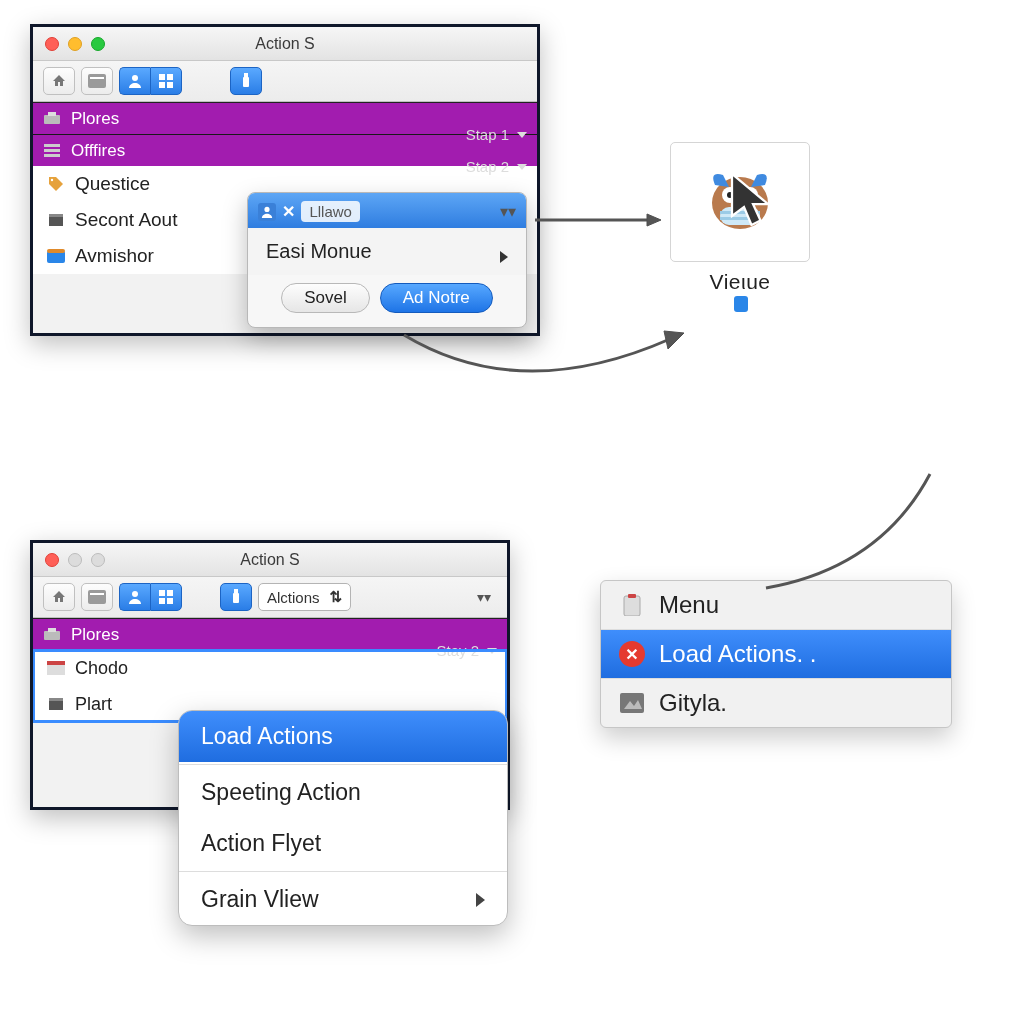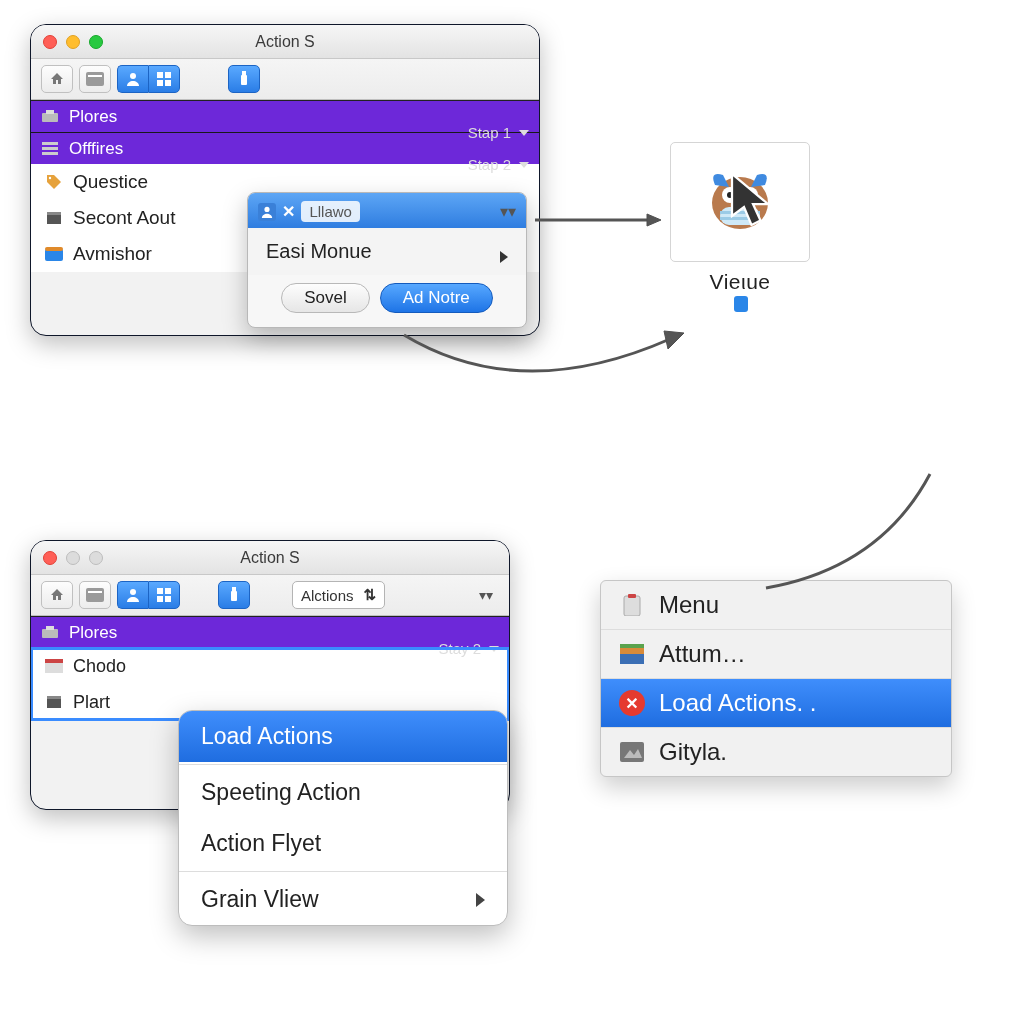--- a/index.html
+++ b/index.html
@@ -2,22 +2,22 @@
 <html><head>
 <meta charset="utf-8">
 <style>
 * { box-sizing: border-box; margin: 0; padding: 0; font-family: -apple-system, "Helvetica Neue", Arial, sans-serif; }
 body { background: #fff; width: 1024px; height: 1024px; position: relative; color: #222; }
 
 
 .window {
   position: absolute;
   background: #f2f2f2;
-  border: 1px solid #0f172a;
-  border-radius: 16px;
+  border: 3px solid #0f172a;
+  border-radius: 0;
   box-shadow: 0 8px 24px rgba(0,0,0,0.25);
   overflow: hidden;
 }
 .titlebar {
   display: flex;
   align-items: center;
   height: 34px;
   background: linear-gradient(#f6f6f6, #e3e3e3);
   border-bottom: 1px solid #c8c8c8;
   position: relative;
@@ -76,30 +76,29 @@
 .tfield {
   height: 28px;
   border: 1px solid #b4b4b4;
   border-radius: 5px;
   padding: 12px 8px;
   background: #fff;
   display: inline-flex;
   align-items: center;
   font-size: 15px;
   color: #333;
-  margin-left: 36px;
 }
 
 
 .headerrow {
   display: flex;
   align-items: center;
   justify-content: space-between;
   height: 32px;
-  background: #6d28d9;
+  background: #a21caf;
   color: #fff;
   padding: 0 10px;
   border-top: 1px solid #222;
   font-size: 17px;
 }
 .headerrow + .headerrow { border-top: 1px solid #191919; }
 .headerrow .hl { display: flex; align-items: center; gap: 10px; }
 .headerrow .hr { display: flex; align-items: center; gap: 8px; font-size: 15px; color: #ddd; margin-top: 32px; }
 .tri-down {
   width: 0; height: 0;
@@ -568,30 +567,20 @@
 <div class="ctxlist" style="top:580px; left:600px;">
   <div class="ci">
     <span class="iconbox">
       <svg width="20" height="22" viewBox="0 0 20 22">
           <rect x="2" y="2" width="16" height="20" rx="2" fill="#ddd" stroke="#aaa"></rect>
           <rect x="6" y="0" width="8" height="4" rx="1" fill="#c44"></rect>
         </svg>
     </span>
     <span>Menu</span>
   </div>
-  <div class="ci">
-    <span class="iconbox">
-      <svg width="24" height="20" viewBox="0 0 24 20">
-          <rect x="0" y="10" width="24" height="10" fill="#3b6fb5"></rect>
-          <rect x="0" y="4" width="24" height="6" fill="#d88b3a"></rect>
-          <rect x="0" y="0" width="24" height="4" fill="#5aa34d"></rect>
-        </svg>
-    </span>
-    <span>Attum…</span>
-  </div>
   <div class="ci sel">
     <span class="iconbox red-circle">✕</span>
     <span>Load Actions. .</span>
   </div>
   <div class="ci">
     <span class="iconbox">
       <svg width="24" height="20" viewBox="0 0 24 20">
           <rect x="0" y="0" width="24" height="20" rx="2" fill="#777"></rect>
           <polygon points="4,16 10,8 14,13 18,7 22,16" fill="#bbb"></polygon>
         </svg>

